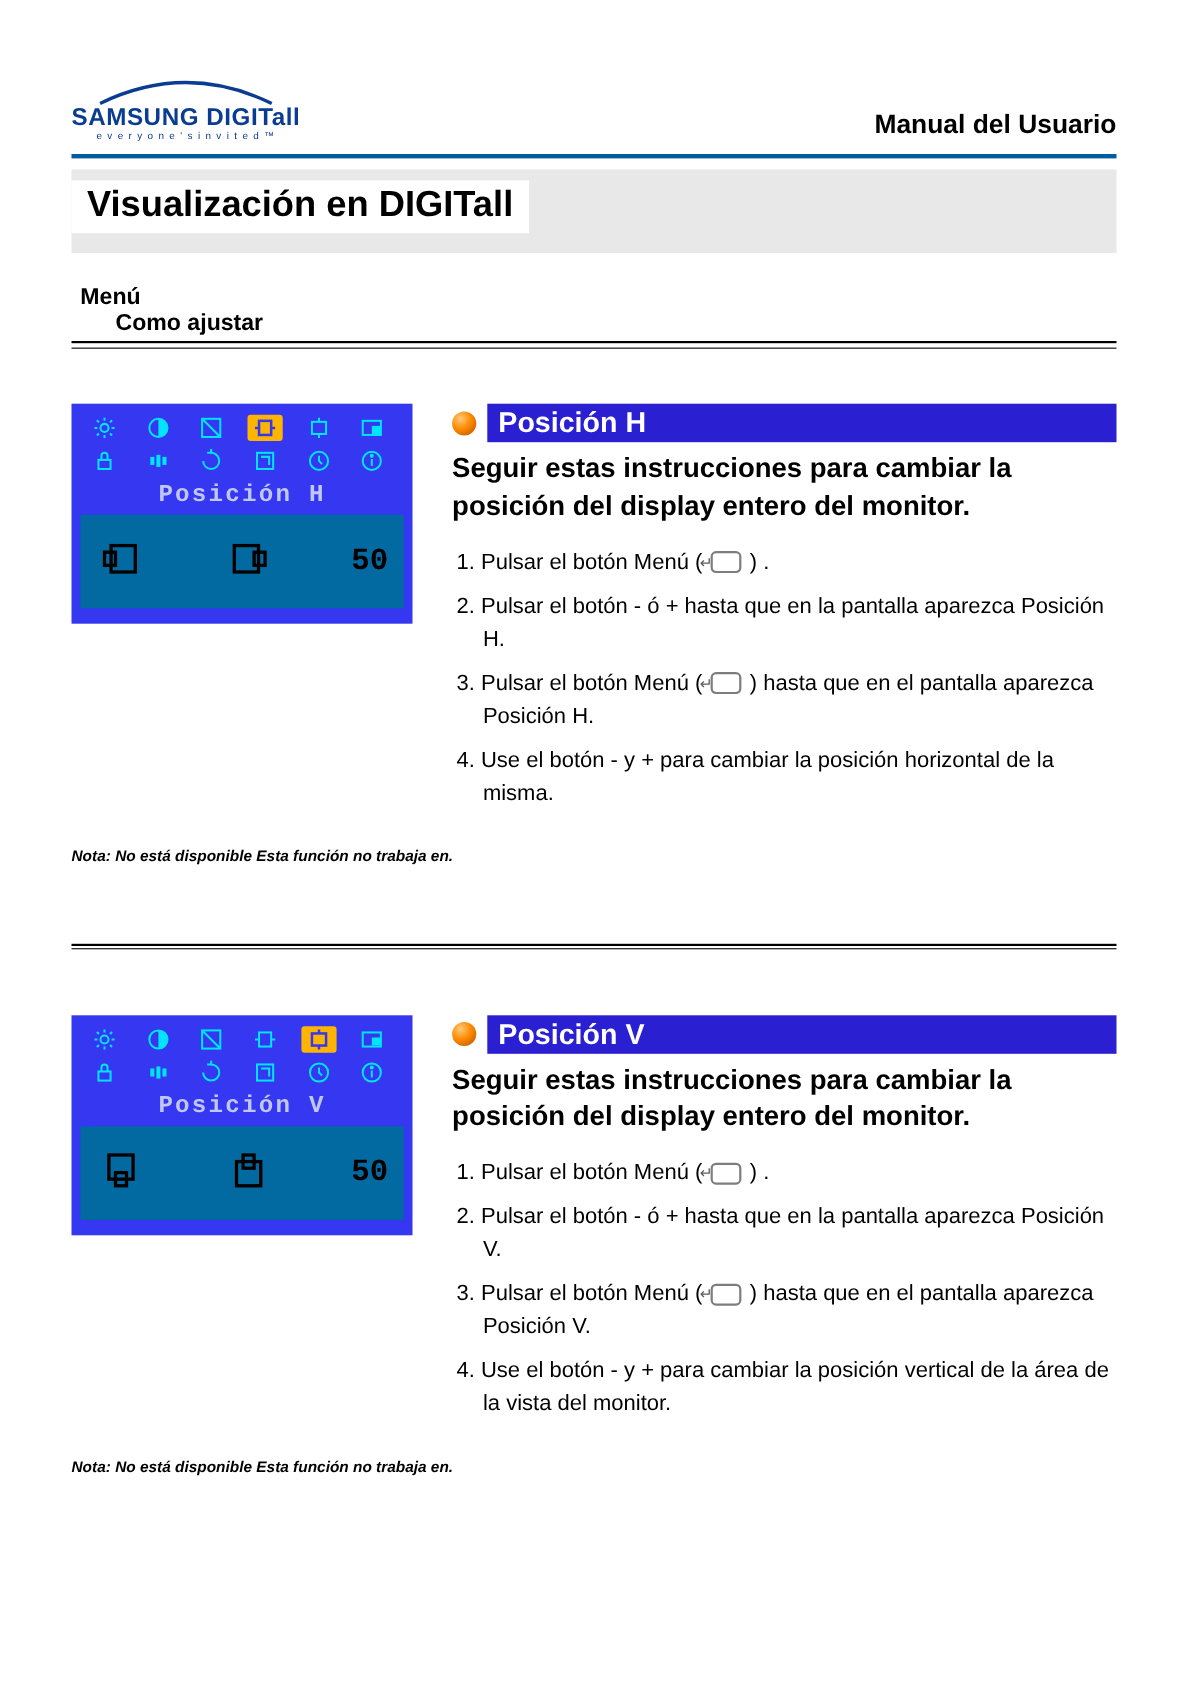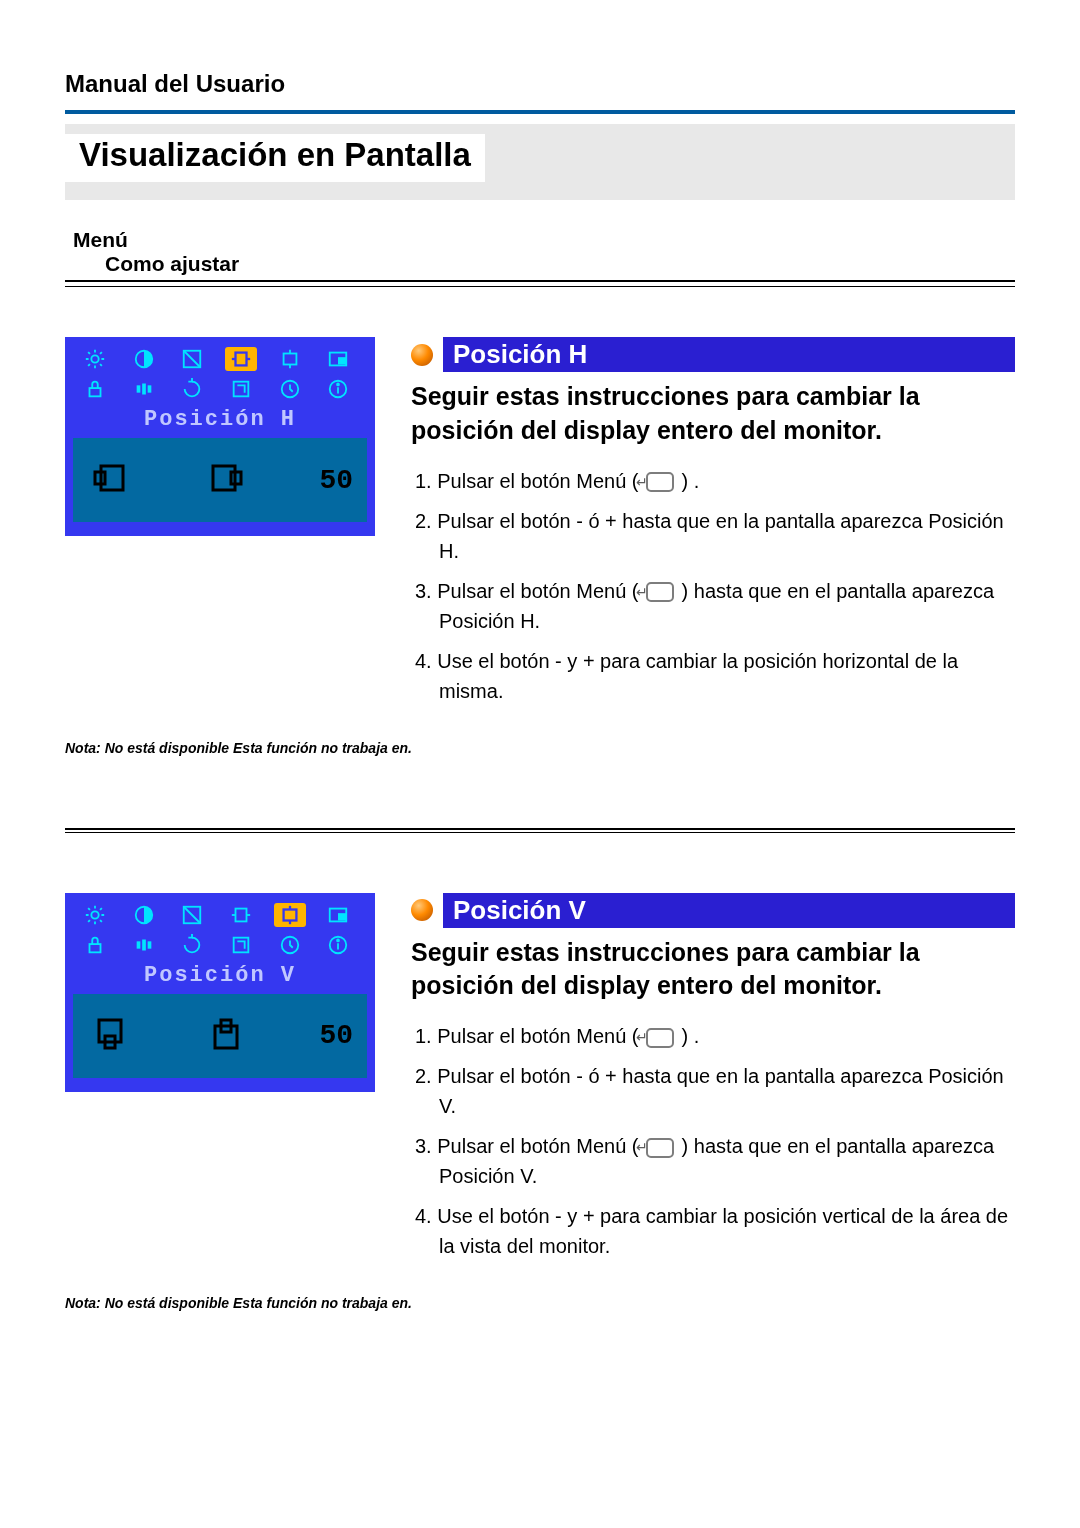--- a/index.html
+++ b/index.html
@@ -66,26 +66,33 @@
 .steps li::marker { content: attr(data-num) ". "; }
 .btn-icon { display: inline-flex; vertical-align: middle; width: 28px; height: 20px; border: 2px solid #7d7d7d; border-radius: 5px; align-items: center; justify-content: center; font-size: 14px; color: #5c5c5c; margin: 0 2px; }
 .note { font-style: italic; font-weight: bold; font-size: 14px; margin-top: 24px; }
 .sep-block { border-top: 2px solid #000; margin: 72px 0 2px; }
 .sep-hair  { border-top: 1px solid #000; margin-bottom: 60px; }
 </style>
 </head>
 <body>
 
 <div class="header-row">
+  <div class="logo">
+    <svg class="logo-arc" viewBox="0 0 160 26">
+      <path d="M2 24 Q80 -14 158 24" fill="none" stroke="#0a3d91" stroke-width="3"></path>
+    </svg>
+    <span class="logo-text">SAMSUNG DIGITall</span>
+    <span class="logo-sub">e v e r y o n e ' s   i n v i t e d ™</span>
+  </div>
   <div class="manual-title">Manual del Usuario</div>
 </div>
 <div class="thick-rule"></div>
 
 <div class="page-title-wrap">
-  <span class="page-title">Visualización en Pantalla</span>
+  <span class="page-title">Visualización en DIGITall</span>
 </div>
 
 <div class="col-headers">
   <div class="left">Menú</div>
   <div class="right">Como ajustar</div>
 </div>
 <div class="rule-thin"></div>
 <div class="rule-hair"></div>
 
 <div class="section">

